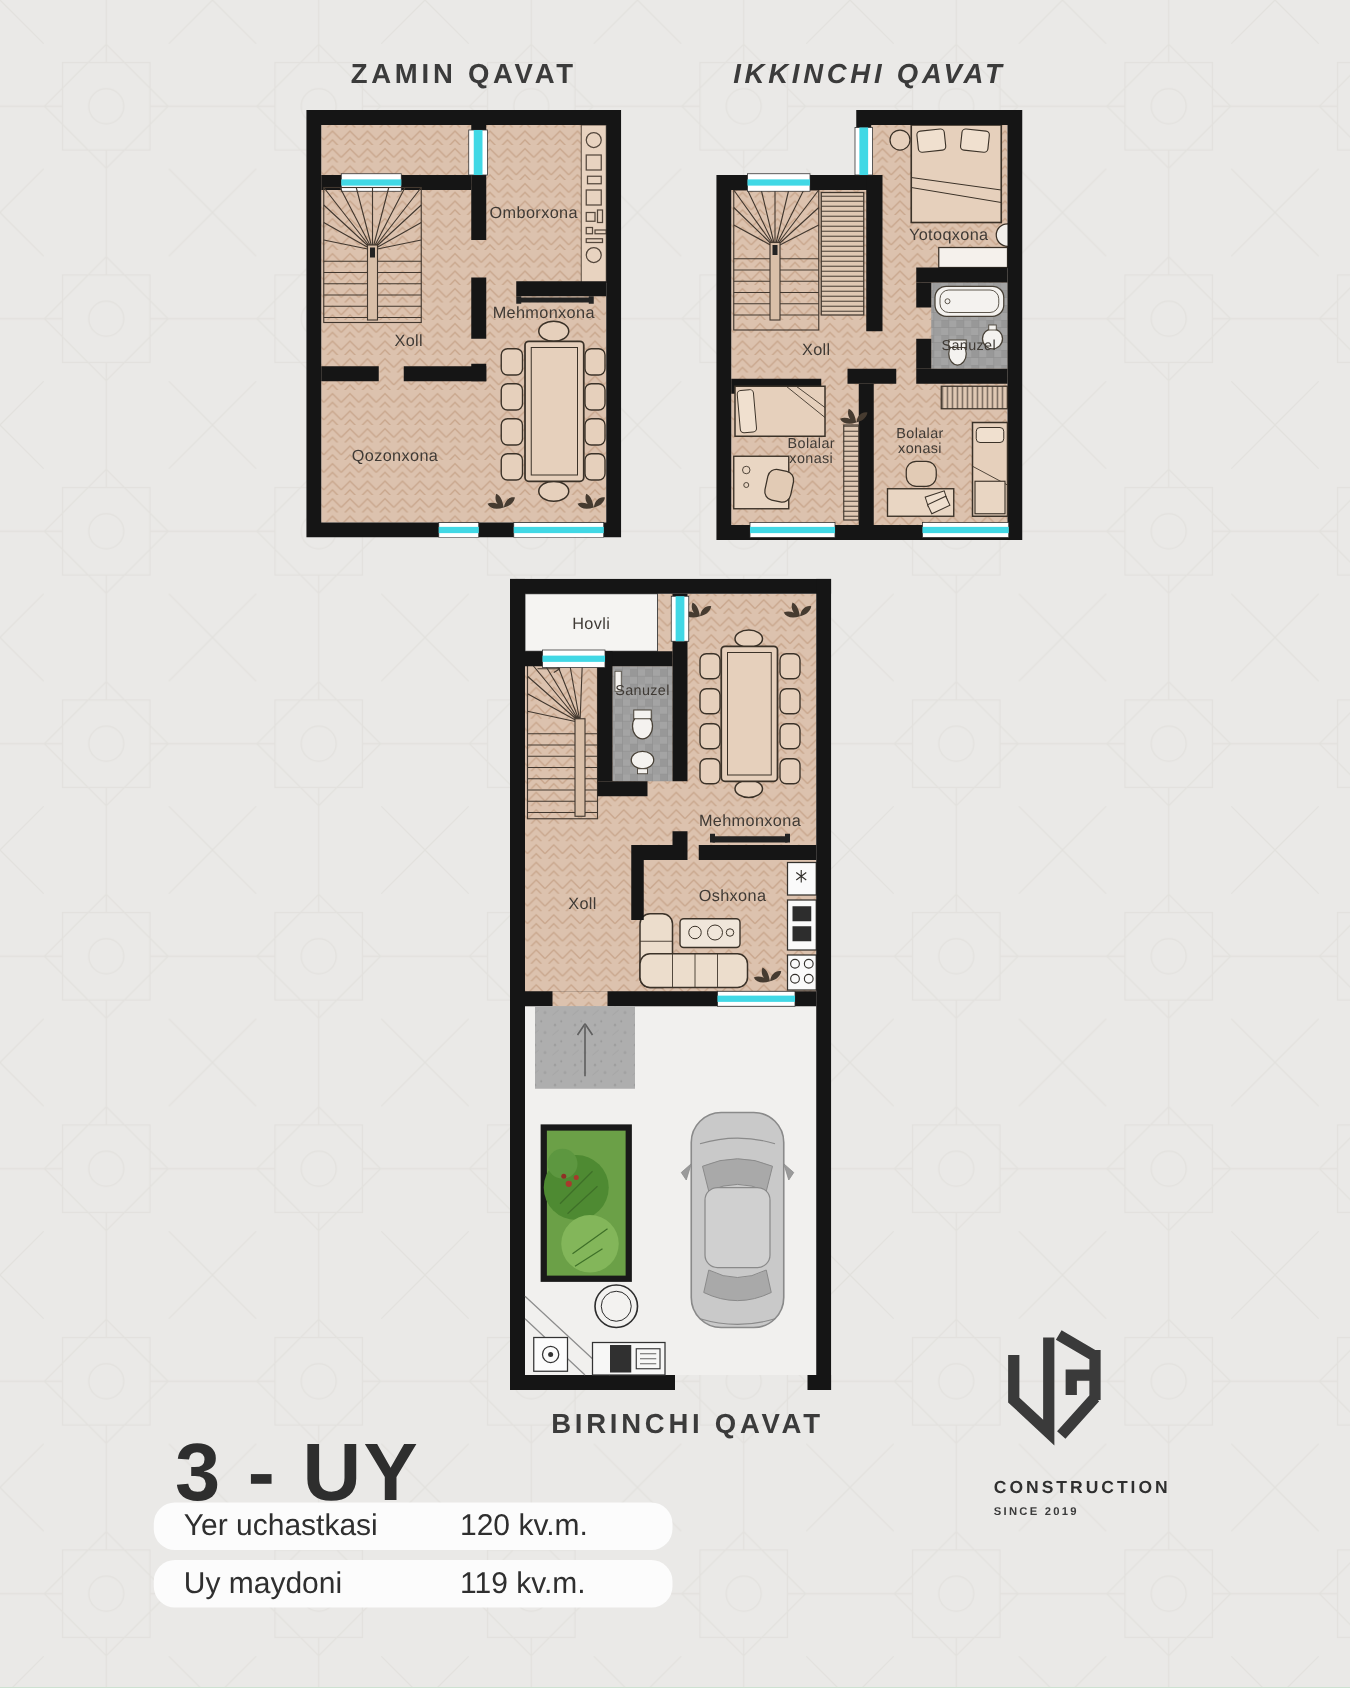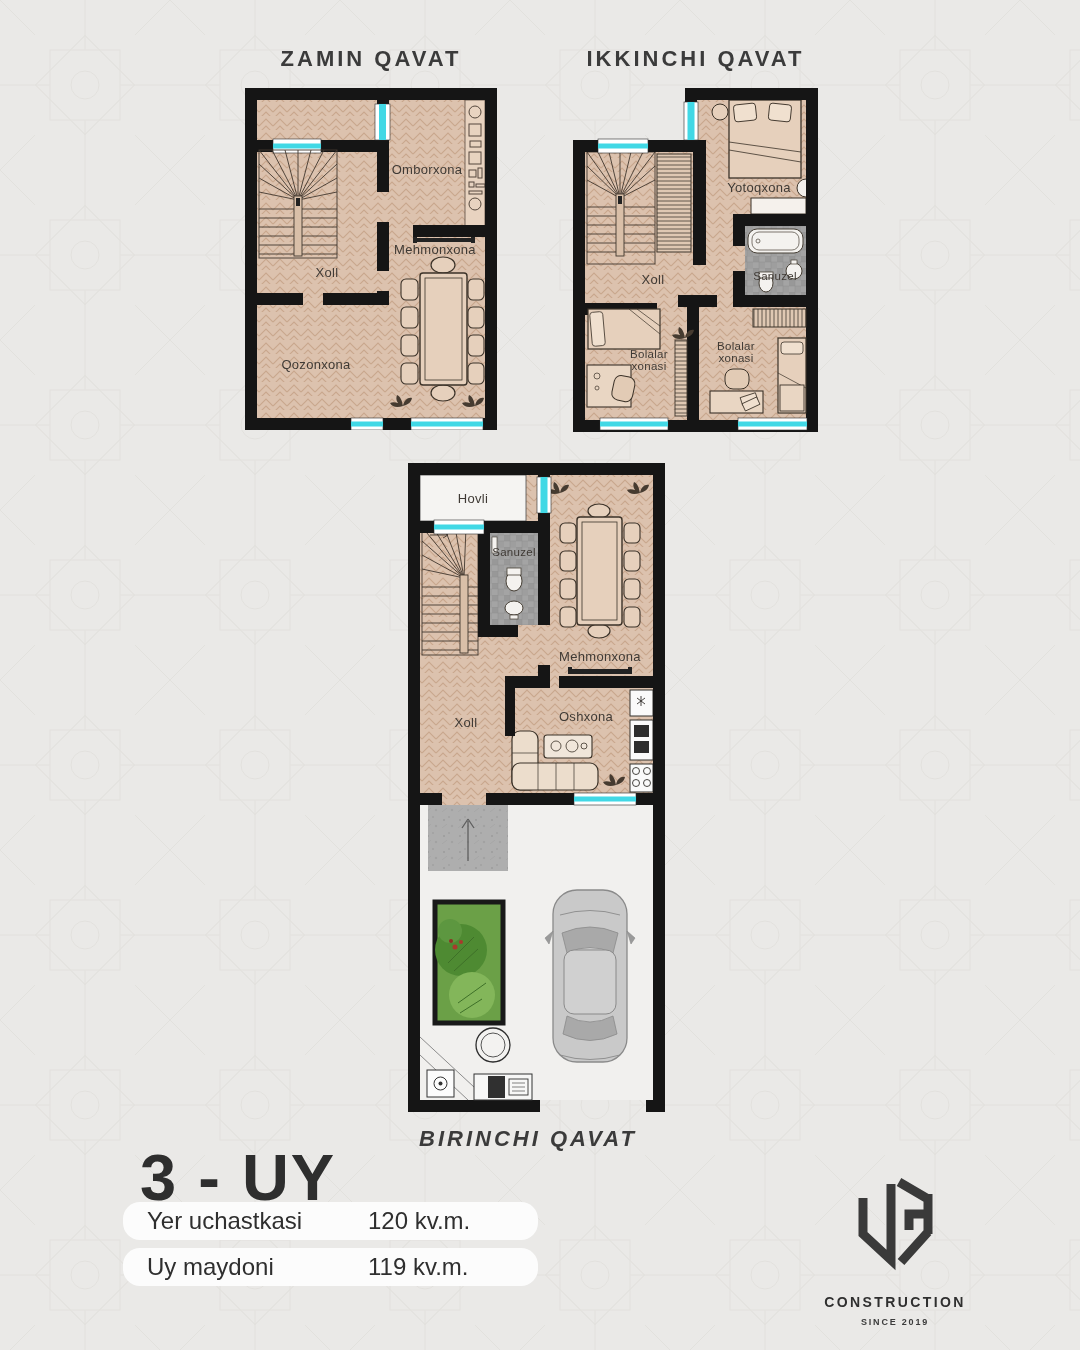--- a/index.html
+++ b/index.html
@@ -11,21 +11,21 @@
   .plan-svg{position:absolute;z-index:1;}
   .lbl{font-family:"Liberation Sans",sans-serif;fill:#3f3a35;font-weight:500;
        font-size:13px;letter-spacing:.3px;text-anchor:middle;}
   .lbl-sm{font-size:11.5px;}
   #house-title{position:absolute;left:140px;top:1140px;z-index:2;font-size:65px;font-weight:800;
                letter-spacing:2px;color:#2e2e2e;}
   #info{position:absolute;left:123px;top:1202px;width:415px;z-index:2;}
   .info-row{height:38px;background:#fcfcfc;border-radius:17px;display:flex;align-items:center;
             padding:0 24px;margin-bottom:8px;font-size:24px;font-weight:500;color:#2f2f2f;}
   .info-row .val{margin-left:auto;width:146px;text-align:left;}
-  #logo{position:absolute;left:795px;top:1174px;width:200px;z-index:2;text-align:center;color:#2f2f2f;}
+  #logo{position:absolute;left:795px;top:1060px;width:200px;z-index:2;color:#2f2f2f;}
   #logo .name{margin-top:12px;font-size:14px;font-weight:700;letter-spacing:2.4px;}
   #logo .since{margin-top:7px;font-size:9px;font-weight:700;letter-spacing:1.8px;color:#3b3b3b;}
 </style>
 </head>
 <body>
 
 <div class="page">
 
   <svg class="bg" width="1080" height="1350">
     <defs>
@@ -36,22 +36,22 @@
           <path d="M85,0 V50 M85,120 V170 M0,85 H50 M120,85 H170 M0,0 L35,35 M170,0 L135,35 M0,170 L35,135 M170,170 L135,135"></path>
           <circle cx="85" cy="85" r="14"></circle>
         </g>
       </pattern>
     </defs>
     <rect width="1080" height="1350" fill="#eae9e7"></rect>
     <rect width="1080" height="1350" fill="url(#bgp)" opacity="0.65"></rect>
   </svg>
 
   <div class="plan-title" style="left:245px;top:46px;width:252px;">ZAMIN QAVAT</div>
-  <div class="plan-title" style="left:558px;top:46px;width:275px;">IKKINCHI QAVAT</div>
-  <div class="plan-title" style="left:392px;top:1126px;width:272px;font-style:italic;">BIRINCHI QAVAT</div>
+  <div class="plan-title" style="left:558px;top:46px;width:275px;font-style:italic;">IKKINCHI QAVAT</div>
+  <div class="plan-title" style="left:414px;top:1126px;width:272px;">BIRINCHI QAVAT</div>
 
   <svg class="plan-svg" style="left:245px;top:88px;" width="252" height="342" viewBox="0 0 252 342">
     <defs>
       <pattern id="hb1" width="14" height="14" patternUnits="userSpaceOnUse">
         <rect width="14" height="14" fill="#dcc2ae"></rect>
         <path d="M0,10 L7,3 L14,10 M0,17 L7,10 L14,17" stroke="#c9a78d" stroke-width="1.1" fill="none"></path>
       </pattern>
     </defs>
     <rect x="12" y="12" width="228" height="318" fill="url(#hb1)"></rect>
 

